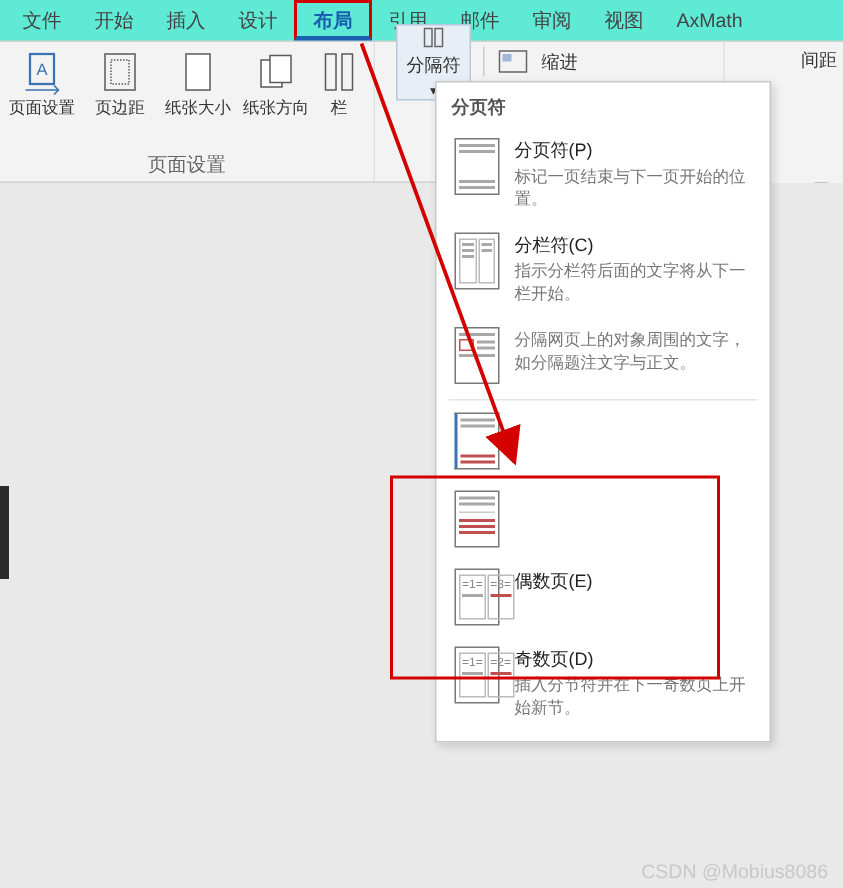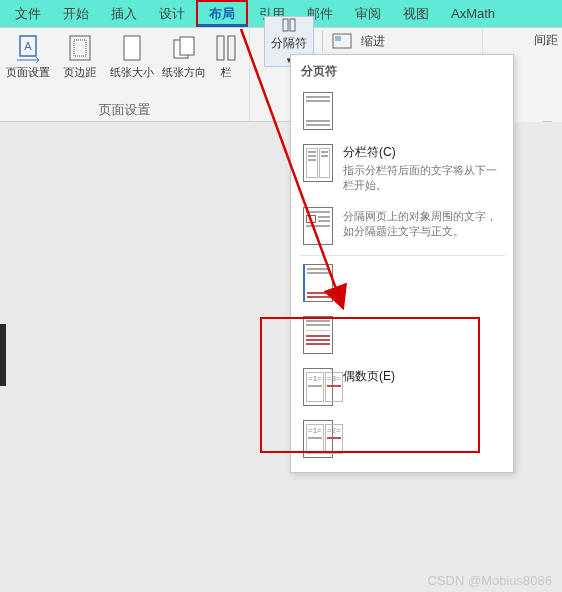--- a/index.html
+++ b/index.html
@@ -305,20 +305,24 @@
   <div class="menu-header">分页符</div>
 
   <div class="menu-item">
     <div class="menu-icon">
       <div class="ln"></div>
         <div class="ln"></div>
         <div style="flex:1"></div>
         <div class="ln"></div>
         <div class="ln"></div>
     </div>
+    <div class="menu-text">
+      <div class="menu-title">分页符(P)</div>
+      <div class="menu-desc">标记一页结束与下一页开始的位置。</div>
+    </div>
   </div>
 
   <div class="menu-item">
     <div class="menu-icon">
       <div class="col2">
           <div>
             <div class="ln"></div>
             <div class="ln"></div>
             <div class="ln"></div>
           </div>
@@ -397,20 +401,24 @@
       <div class="col2">
           <div>
             <div class="txtlbl">=1=</div>
             <div class="ln"></div>
           </div>
           <div>
             <div class="txtlbl">=2=</div>
             <div class="ln r"></div>
           </div>
         </div>
+    </div>
+    <div class="menu-text">
+      <div class="menu-title">奇数页(D)</div>
+      <div class="menu-desc">插入分节符并在下一奇数页上开始新节。</div>
     </div>
   </div>
 </div>
 
 <div class="highlight-box" style="left:260px; top:317px; width:220px; height:136px;"></div>
 
 <svg class="arrow-svg">
   <defs>
     <marker id="ah" markerWidth="12" markerHeight="12" refX="9" refY="5" orient="auto">
       <path d="M0,0 L10,5 L0,10 Z" fill="#d40000"></path>

